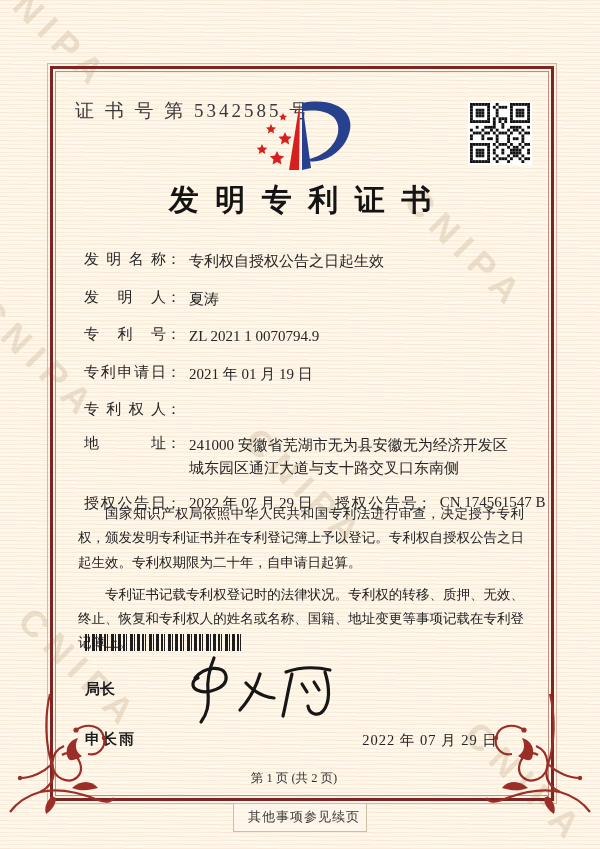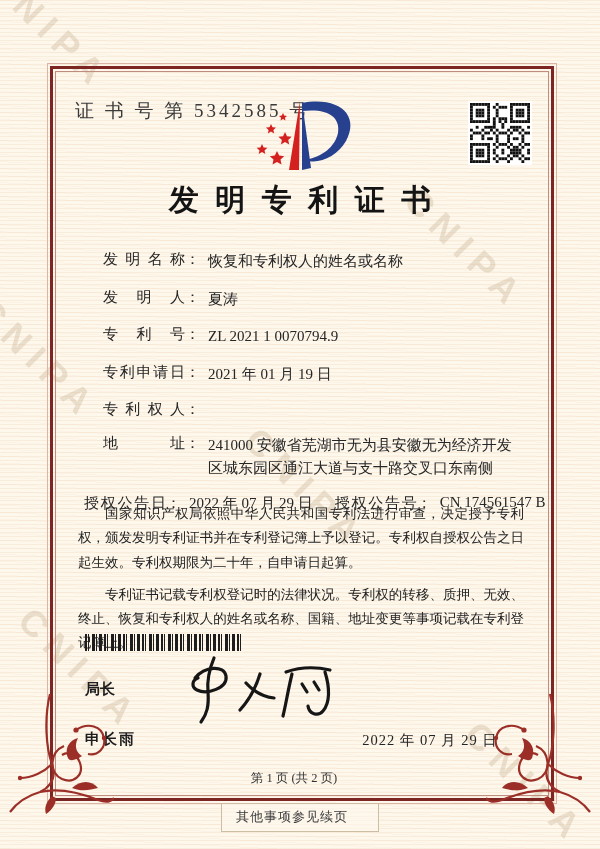--- a/index.html
+++ b/index.html
@@ -19,21 +19,21 @@
   .frame{position:absolute;left:50px;top:66px;width:498px;height:729px;border:3px solid #7d2523;}
   .frame::before{content:"";position:absolute;inset:-6px;border:1px solid #dcb4a6;}
   .frame-inner{position:absolute;inset:2px;border:1px solid #c08b80;}
   .cert-no{position:absolute;left:75px;top:98px;font-size:19px;letter-spacing:3px;color:#3a3a3a;}
   .logo{position:absolute;left:242px;top:96px;}
   .qr{position:absolute;left:468px;top:101px;width:64px;height:64px;background:#fff;padding:2px;box-sizing:border-box;}
   .title{position:absolute;left:50px;top:180px;width:500px;text-align:center;
          font-size:30px;font-weight:bold;color:#141414;letter-spacing:0.55em;text-indent:0.55em;}
   .fields{position:absolute;left:84px;top:250px;width:436px;}
   .frow{display:flex;align-items:flex-start;margin-bottom:15px;font-size:15px;color:#262626;}
-  .flabel{display:inline-block;width:82px;text-align:justify;text-align-last:justify;flex:0 0 82px;margin-left:19px;}
+  .flabel{display:inline-block;width:82px;text-align:justify;text-align-last:justify;flex:0 0 82px;}
   .fcolon{flex:0 0 auto;}
   .fvalue{margin-left:8px;max-width:330px;line-height:1.5;}
   .grant-row{display:flex;font-size:15px;color:#262626;margin-top:4px;justify-content:space-between;}
   .grant-left{display:flex;}
   .grant-right{display:flex;margin-left:22px;}
   .glabel{display:inline-block;width:82px;text-align:justify;text-align-last:justify;}
   .gvalue{margin-left:8px;white-space:nowrap;}
   .paras{position:absolute;left:78px;top:494px;width:446px;font-size:13.5px;line-height:1.8;color:#222;text-align:justify;}
   .paras p{margin:8px 0 2px 0;text-indent:2em;}
   .barcode{position:absolute;left:85px;top:634px;width:156px;height:17px;
@@ -42,21 +42,21 @@
       #1d1d1d 3px 4px, transparent 4px 7px,
       #1d1d1d 7px 10px, transparent 10px 11px,
       #1d1d1d 11px 12px, transparent 12px 14px,
       #1d1d1d 14px 17px, transparent 17px 19px);}
   .sig-title{position:absolute;left:85px;top:680px;font-family:"Liberation Sans",sans-serif;font-weight:bold;font-size:15px;color:#1e1e1e;}
   .sig-name{position:absolute;left:85px;top:730px;font-family:"Liberation Sans",sans-serif;font-weight:bold;font-size:15px;color:#1e1e1e;letter-spacing:2px;}
   .sig-script{position:absolute;left:178px;top:650px;}
   .issue-date{position:absolute;left:340px;top:731px;width:180px;text-align:center;font-size:14.5px;color:#242424;letter-spacing:1px;}
   .page-no{position:absolute;left:44px;top:770px;width:500px;text-align:center;font-size:12.5px;color:#333;}
   .footer-note{position:absolute;left:50%;transform:translateX(-50%);top:803px;
-    border:1px solid #cdbda4;padding:4px 30px 5px 14px;font-size:13px;color:#3a3a3a;letter-spacing:1px;background:rgba(253,247,236,0.6);}
+    border:1px solid #cdbda4;padding:4px 6px 5px 14px;font-size:13px;color:#3a3a3a;letter-spacing:1px;background:rgba(253,247,236,0.6);}
   .ornament{position:absolute;pointer-events:none;}
   .orn-left{left:6px;top:692px;}
   .orn-right{right:6px;top:692px;transform:scaleX(-1);}
 </style>
 </head>
 <body>
 
 <div class="page">
 
   <span class="wm" style="left:-28px;top:8px">CNIPA</span>
@@ -300,21 +300,21 @@
         <rect x="37.142857142857146" y="57.142857142857146" width="2.857142857142857" height="2.857142857142857" fill="#111"></rect>
         <rect x="51.42857142857143" y="57.142857142857146" width="2.857142857142857" height="2.857142857142857" fill="#111"></rect>
       </svg></div>
 
   <div class="title">发明专利证书</div>
 
   <div class="fields">
     <div class="frow">
       <span class="flabel">发明名称</span>
         <span class="fcolon">：</span>
-      <span class="fvalue">恢复和专利权人的姓名或名称</span>
+      <span class="fvalue">专利权自授权公告之日起生效</span>
     </div>
     <div class="frow">
       <span class="flabel">发明人</span>
         <span class="fcolon">：</span>
       <span class="fvalue">夏涛</span>
     </div>
     <div class="frow">
       <span class="flabel">专利号</span>
         <span class="fcolon">：</span>
       <span class="fvalue">ZL 2021 1 0070794.9</span>

